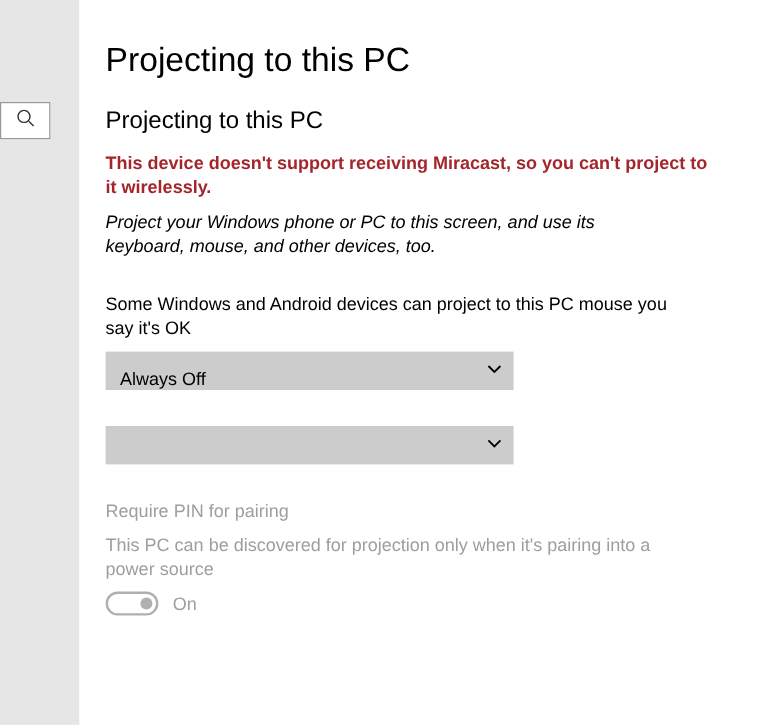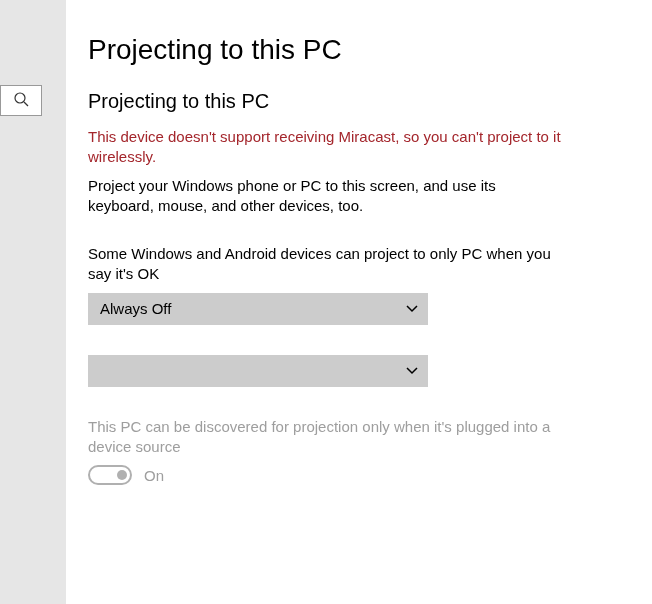--- a/index.html
+++ b/index.html
@@ -24,34 +24,34 @@
   .page-title {
     font-size: 28px; font-weight: 300; color: #000000; letter-spacing: 0;
     margin-bottom: 24px;
   }
   .section-heading {
     font-size: 20px; font-weight: 400; color: #000000;
     margin-bottom: 14px;
   }
   .error-text {
     font-size: 15px; color: #a4262c; line-height: 1.35;
-    max-width: 510px; margin-bottom: 8px;
+    max-width: 510px; margin-bottom: 8px; font-weight: bold;
   }
   .body-text {
     font-size: 15px; color: #000000; line-height: 1.35;
-    max-width: 470px; margin-bottom: 28px;
+    max-width: 470px; margin-bottom: 28px; font-style: italic;
   }
   .setting-label {
     font-size: 15px; color: #000000; line-height: 1.35;
     max-width: 490px; margin-bottom: 8px;
   }
   .setting-label.disabled { color: #9e9e9e; }
   .combo {
     width: 340px; height: 32px; background: #cccccc;
-    display: flex; align-items: center; padding: 0 12px;
+    display: flex; align-items: flex-end; padding: 0 12px;
     font-size: 15px; color: #000000; cursor: default;
     position: relative; margin-bottom: 30px;
   }
   .combo .chevron {
     position: absolute; right: 10px; top: 50%; transform: translateY(-50%);
   }
   .combo .chevron svg { width: 12px; height: 12px; stroke: #000000; fill: none; stroke-width: 1.5; }
   .toggle-row {
     display: flex; align-items: center; gap: 12px; margin-bottom: 26px; margin-top: 6px;
   }
@@ -86,40 +86,41 @@
 <div class="main">
 
   <h1 class="page-title">Projecting to this PC</h1>
 
   <h2 class="section-heading">Projecting to this PC</h2>
 
   <p class="error-text">This device doesn't support receiving Miracast, so you can't project to it wirelessly.</p>
 
   <p class="body-text">Project your Windows phone or PC to this screen, and use its keyboard, mouse, and other devices, too.</p>
 
-  <p class="setting-label">Some Windows and Android devices can project to only PC when you say it's OK</p>
+  <p class="setting-label">Some Windows and Android devices can project to this PC mouse you say it's OK</p>
   <div class="combo">
     <span>Always Off</span>
     <span class="chevron">
       <svg viewBox="0 0 12 12">
           <polyline points="1 3.5 6 8.5 11 3.5"></polyline>
         </svg>
     </span>
   </div>
 
   <div class="combo">
     <span class="chevron">
       <svg viewBox="0 0 12 12">
           <polyline points="1 3.5 6 8.5 11 3.5"></polyline>
         </svg>
     </span>
   </div>
 
+  <p class="setting-label disabled">Require PIN for pairing</p>
 
-  <p class="setting-label disabled">This PC can be discovered for projection only when it's plugged into a device source</p>
+  <p class="setting-label disabled">This PC can be discovered for projection only when it's pairing into a power source</p>
   <div class="toggle-row" style="margin-bottom:16px;">
     <div class="toggle disabled on">
       <div class="knob"></div>
     </div>
     <span class="toggle-text disabled">On</span>
   </div>
 
 </div>
 
 </body></html>

